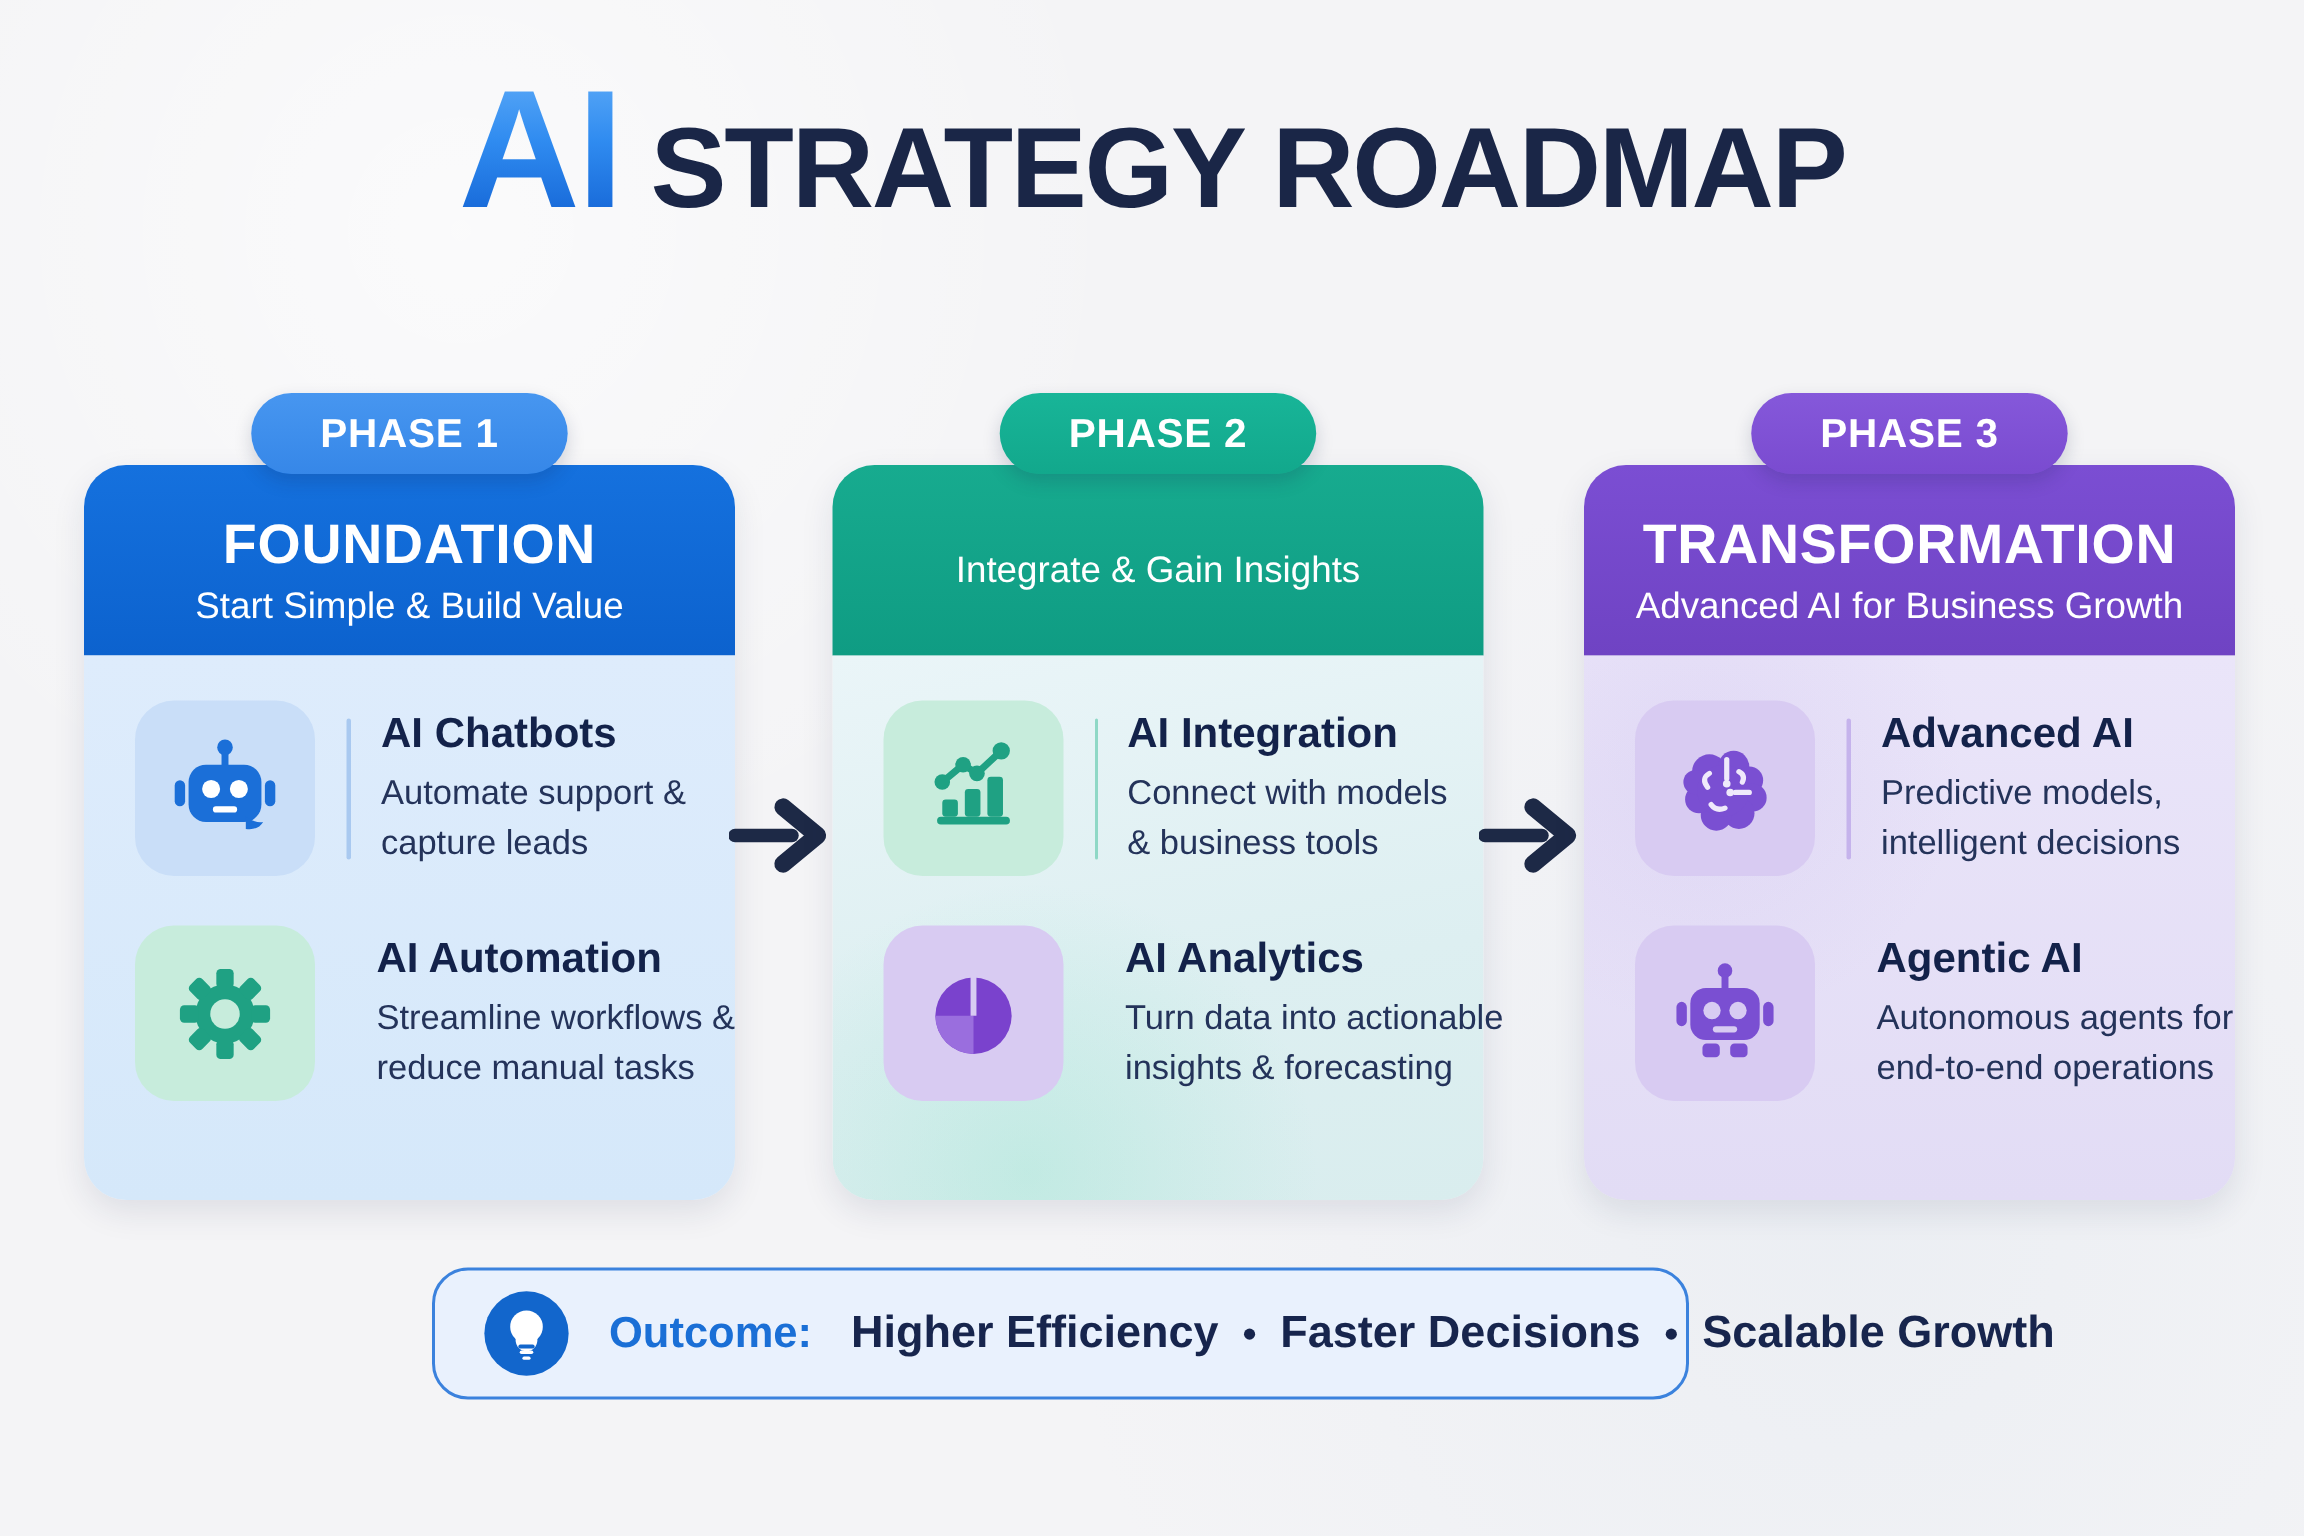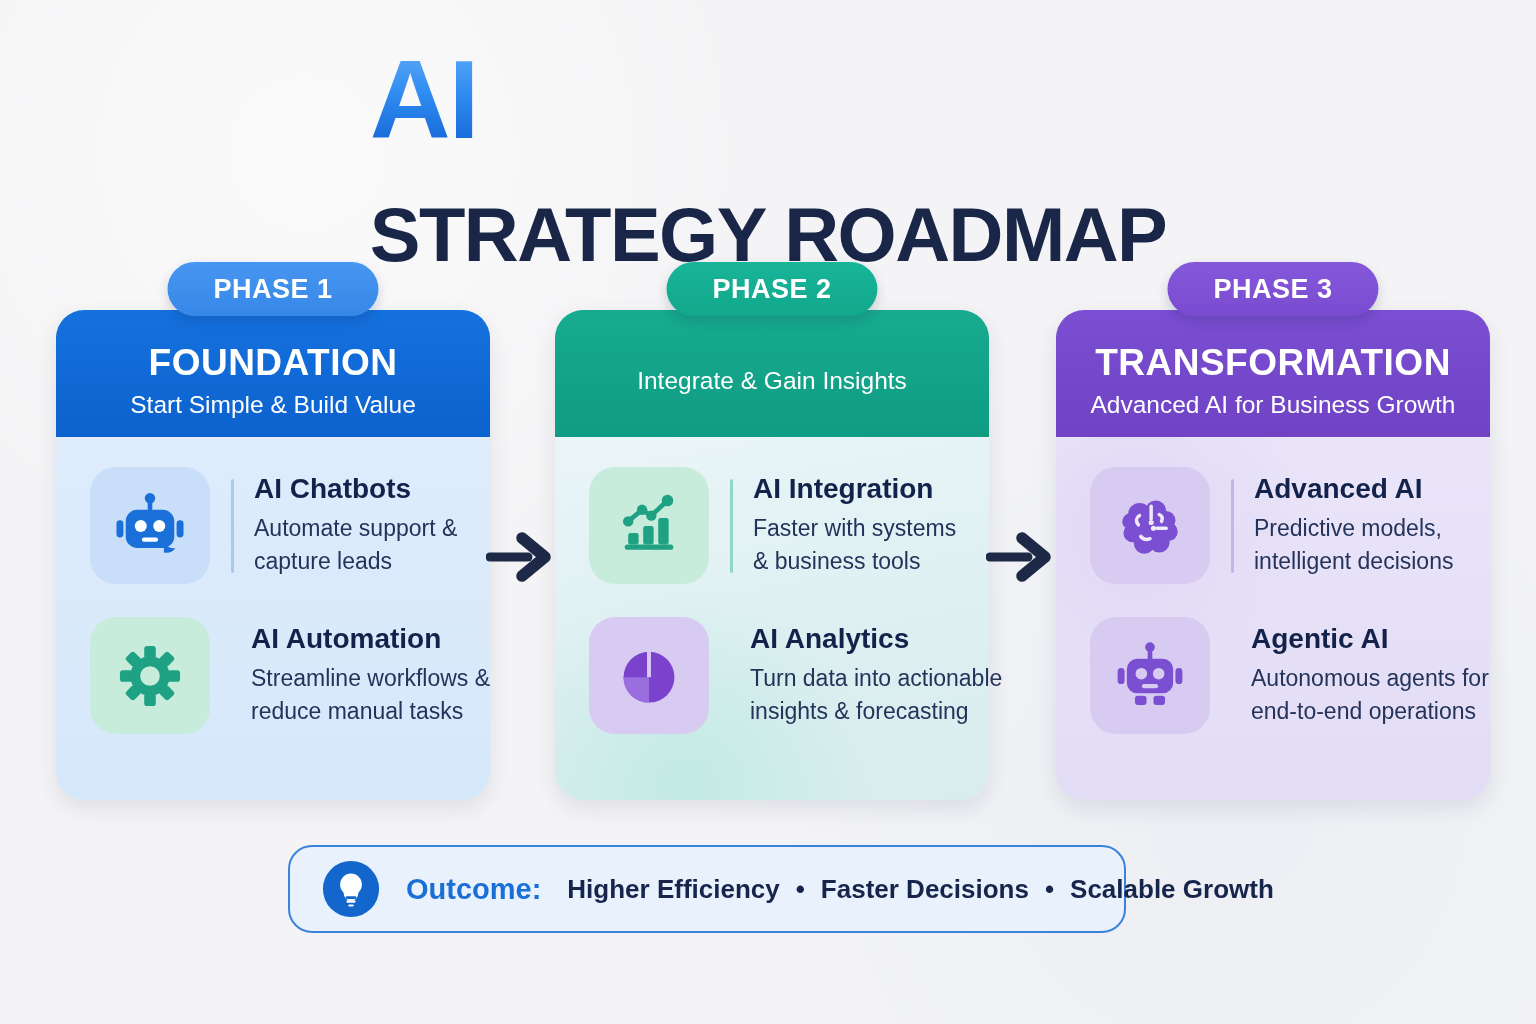--- a/index.html
+++ b/index.html
@@ -10,21 +10,21 @@
     background:
       radial-gradient(circle at 20% 15%, rgba(255,255,255,.6), transparent 30%),
       radial-gradient(circle at 80% 80%, rgba(220,228,238,.35), transparent 35%),
       #f4f4f6;
     overflow:hidden;
     color:#1b2747;
   }
 
   
   .hdr { position:absolute; top:44px; left:0; right:0; text-align:center; }
-  .title-row { display:inline-flex; align-items:baseline; gap:20px;flex-direction:column; }
+  .title-row { display:inline-flex; align-items:baseline; gap:20px; }
   .title-ai {
     font-size:112px; font-weight:800; line-height:1; letter-spacing:-2px;
     background:linear-gradient(180deg,#5facf8 0%, #2f8bf0 45%, #1160d2 100%);
     -webkit-background-clip:text; background-clip:text; color:transparent;
   }
   .title-main { font-size:76px; font-weight:800; line-height:1; letter-spacing:-1.5px; color:#1a2647;margin-top:21px; }
   .subtitle { margin-top:16px; font-size:32px; font-weight:600; color:#1e2c52; }
 
   
   .card { position:absolute; top:310px; width:434px; height:490px; border-radius:28px;
@@ -90,21 +90,21 @@
 
   
   .outcome {
     position:absolute; left:288px; top:845px; width:838px; height:88px;
     background:#e9f1fd; border:2.5px solid #3b82dd; border-radius:24px;
     display:flex; align-items:center; padding:0 28px 0 32px;
   }
   .bulb-circle { width:58px; height:58px; min-width:58px; }
   .outcome-label { margin-left:26px; font-size:29px; font-weight:700; color:#1a6fd6; white-space:nowrap; }
   .outcome-items { display:flex; align-items:center; margin-left:26px; gap:16px; }
-  .outcome-item { font-size:26px; font-weight:600; color:#17254d; white-space:nowrap; }
+  .outcome-item { font-size:30px; font-weight:600; color:#17254d; white-space:nowrap; }
   .outcome-sep  { font-size:26px; font-weight:700; color:#17254d; }
 </style>
 </head>
 <body>
 
 <div class="hdr">
   <div class="title-row">
     <span class="title-ai">AI</span>
     <span class="title-main">STRATEGY ROADMAP</span>
   </div>
@@ -201,21 +201,21 @@
               <circle cx="26" cy="18" r="4.5"></circle>
             <circle cx="34" cy="23" r="4.5"></circle>
               <circle cx="48" cy="10" r="5"></circle>
           </g>
         </svg>
       </div>
       <div class="divider"></div>
       <div class="item-text">
         <span class="item-title">AI Integration</span>
         <span class="item-desc">
-          <span style="display:block">Faster with systems</span>
+          <span style="display:block">Connect with models</span>
           <span style="display:block">&amp; business tools</span>
         </span>
       </div>
     </div>
 
     <div class="item">
       <div class="tile tile-lavender">
         <svg viewBox="0 0 64 64">
           <circle cx="32" cy="33" r="22" fill="#7a42cd"></circle>
           <path d="M32 33 L32 55 A22 22 0 0 1 10 33 Z" fill="#9a6ede"></path>

